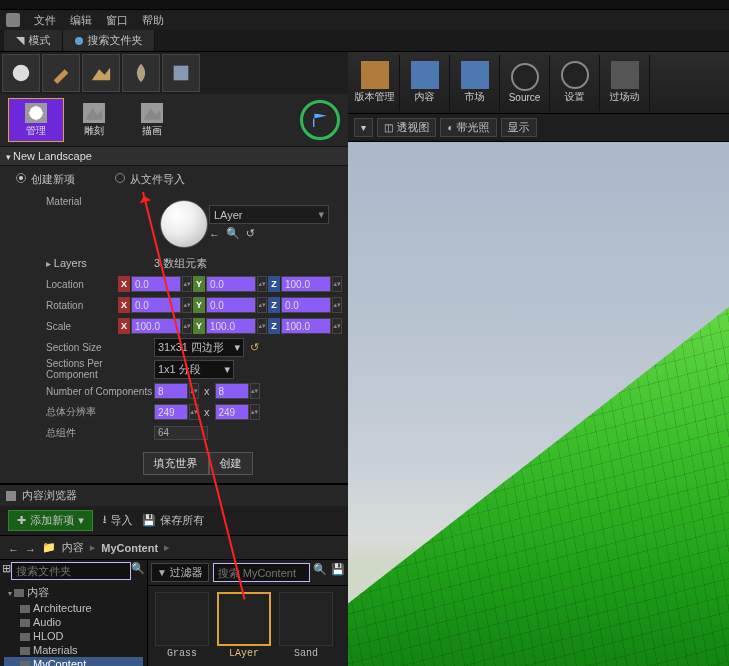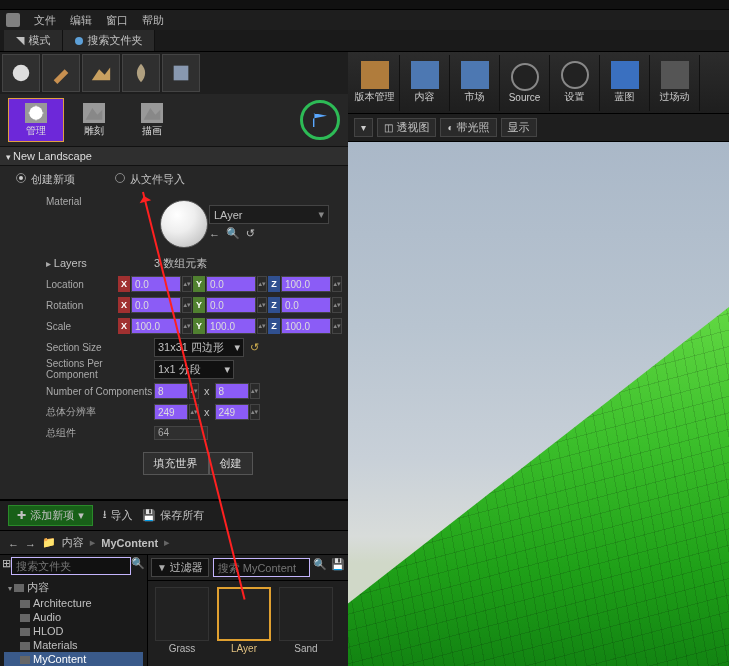--- a/index.html
+++ b/index.html
@@ -87,21 +87,21 @@
 .tree .folder.open::before { content: "▾ "; }
 .tree .sel { background: #3a5a8a; color: #fff; }
 .tree .fld-ico { display: inline-block; width: 10px; height: 8px; background: #666; margin-right: 3px; vertical-align: middle; }
 .cb-main { flex: 1; background: #1f1f1f; }
 .cb-filter { display: flex; gap: 4px; padding: 3px; border-bottom: 1px solid #000; }
 .cb-filter .f { background: #111; border: 1px solid #444; padding: 1px 5px; color: #aaa; font-size: 10px; }
 .assets { display: flex; gap: 6px; padding: 6px; flex-wrap: wrap; }
 .asset { width: 56px; display: flex; flex-direction: column; align-items: center; gap: 2px; }
 .asset .thumb { width: 54px; height: 54px; border: 1px solid #333; background: #222; }
 .asset.sel .thumb { border: 2px solid #e0a030; }
-.asset .lbl { font-size: 10px; color: #bbb; }
+.asset .lbl { font-size: 10px; color: #bbb; font-family: Liberation Mono, monospace; }
 .asset.sel .lbl { color: #e0c080; }
 .grass { background: repeating-linear-gradient(45deg,#3a6a2a 0 3px,#2a5a1a 3px 6px); }
 .sand { background: repeating-radial-gradient(circle,#c8a860 0 2px,#b89850 2px 4px); }
 .sphere { background: radial-gradient(circle at 35% 30%,#fff,#eee 40%,#bbb 80%,#888); }
 
 
 .rt-tool { height: 62px; background: linear-gradient(#2c2c2c,#1e1e1e); display: flex; align-items: center; padding: 0 2px; gap: 0; border-bottom: 1px solid #000; }
 .rt-btn { width: 50px; height: 56px; display: flex; flex-direction: column; align-items: center; justify-content: center; gap: 1px; border-right: 1px solid #111; }
 .rt-btn .ico { width: 28px; height: 28px; }
 .rt-btn .lbl { font-size: 10px; color: #ccc; }
@@ -323,20 +323,24 @@
     </div>
 
     <div class="btn-row">
       <button class="btn">填充世界</button>
       <button class="btn">创建</button>
     </div>
 
     <div style="flex:1"></div>
 
     <div class="cb">
+      <div class="cb-title">
+          <span class="sq"></span>
+          <span>内容浏览器</span>
+        </div>
       <div class="cb-toolbar">
         <div class="cb-add">
             <span>✚</span>
             <span>添加新项</span>
             <span>▾</span>
           </div>
         <div class="cb-tool">
             <span>⭳</span>
             <span>导入</span>
           </div>
@@ -414,24 +418,20 @@
         </div>
       <div class="rt-btn">
           <div class="ico ico-source"></div>
           <span class="lbl">Source</span>
         </div>
       <div class="rt-btn">
           <div class="ico ico-settings"></div>
           <span class="lbl">设置</span>
         </div>
       <div class="rt-btn">
-          <div class="ico ico-blueprint"></div>
-          <span class="lbl">蓝图</span>
-        </div>
-      <div class="rt-btn">
           <div class="ico ico-trans"></div>
           <span class="lbl">过场动</span>
         </div>
     </div>
     <div class="rt-sub">
       <span class="rt-chip">▾</span>
       <span class="rt-chip">◫ <span>透视图</span></span>
       <span class="rt-chip">◐ <span>带光照</span></span>
       <span class="rt-chip">
           <span>显示</span>

